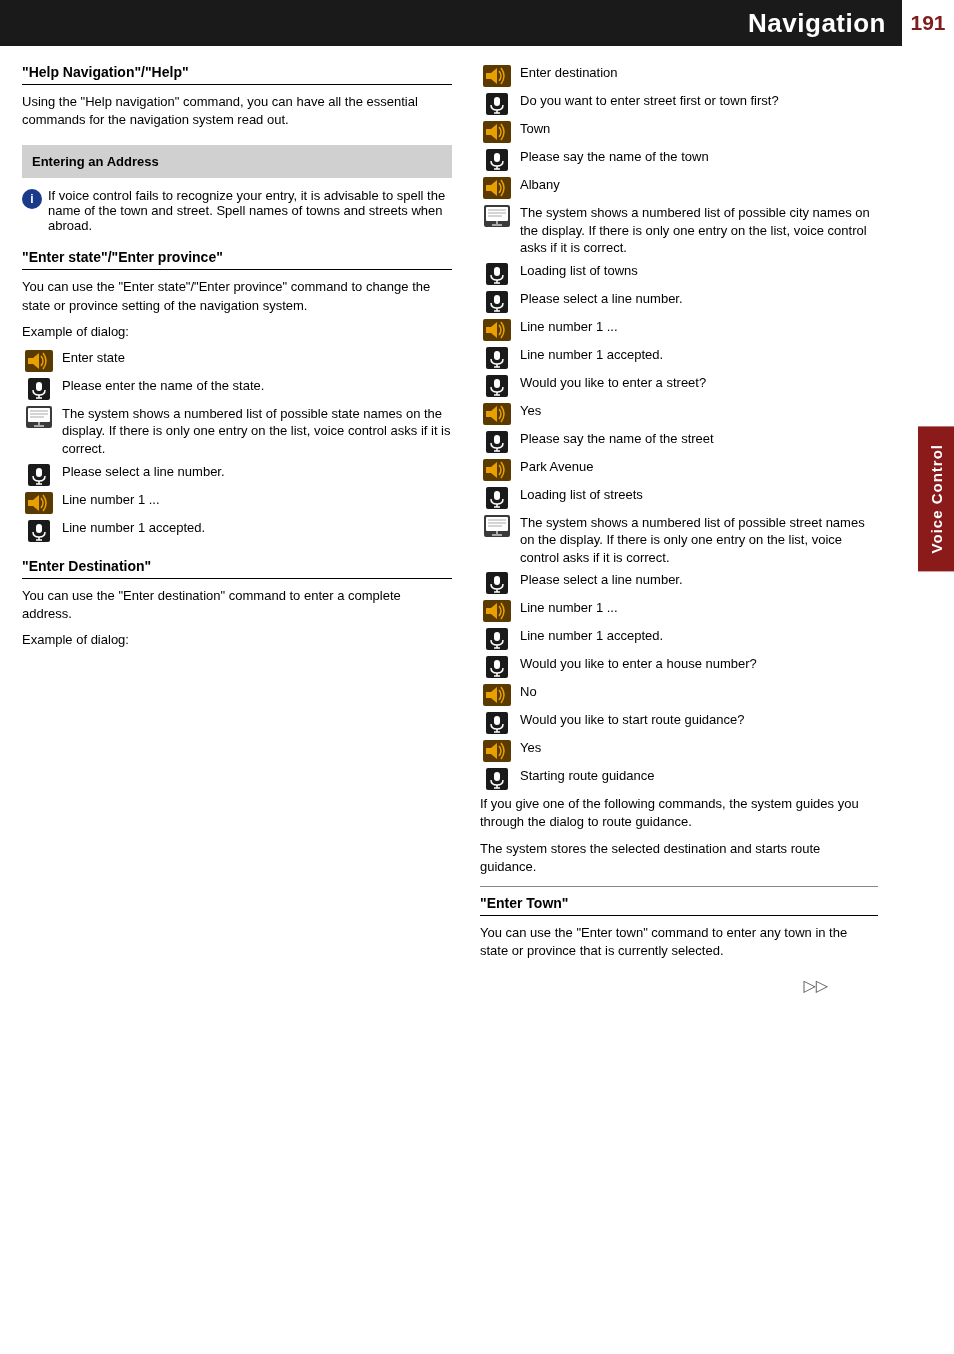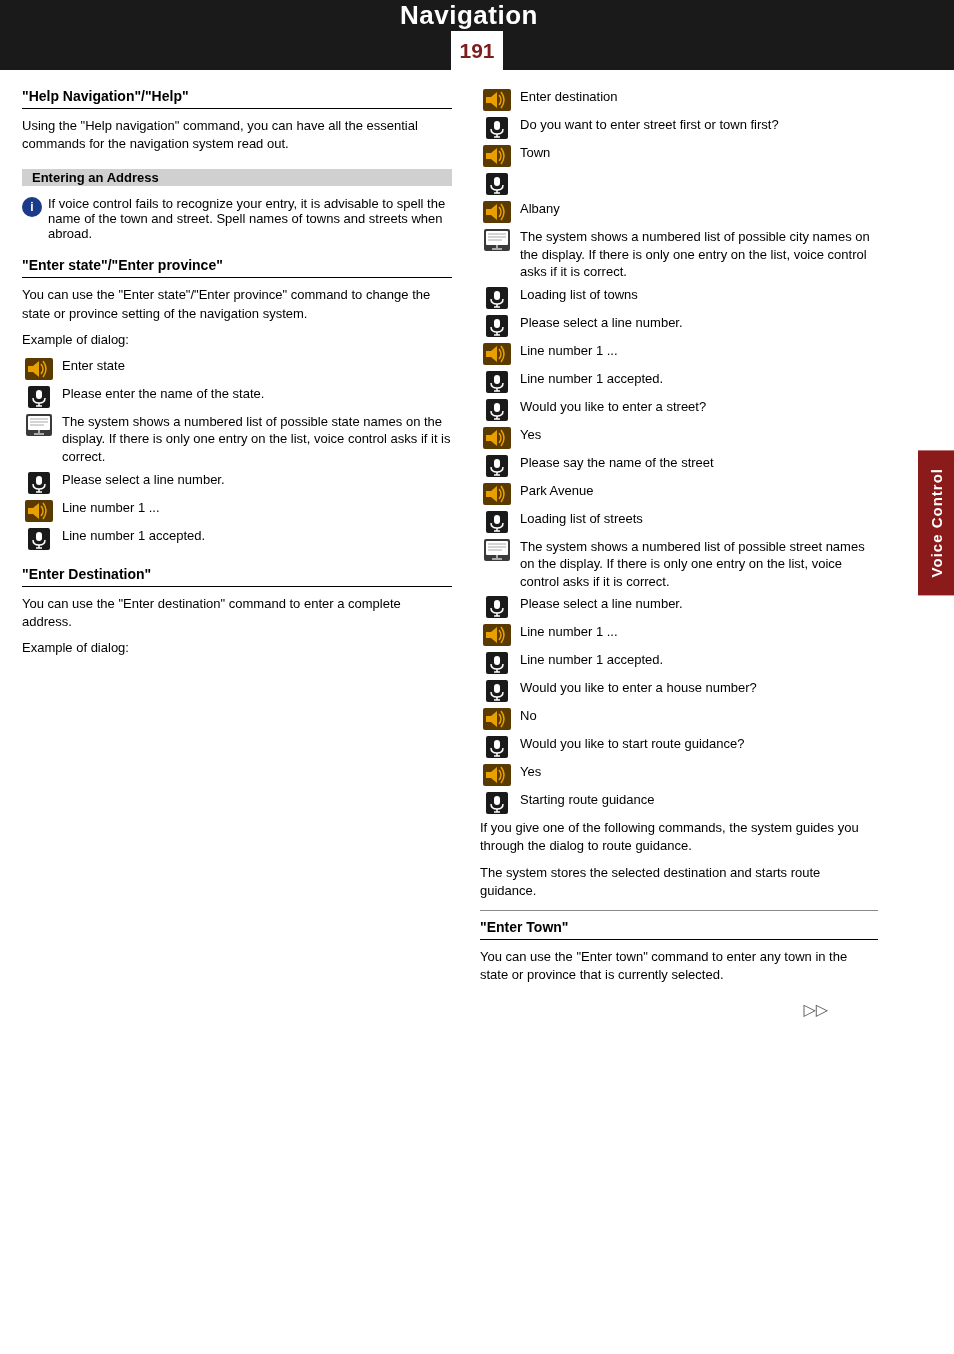--- a/index.html
+++ b/index.html
@@ -11,23 +11,22 @@
       min-height: 1354px;
       color: #000;
     }
 
     
     .header {
       display: flex;
       justify-content: flex-end;
       align-items: center;
       background: #1a1a1a;
-      height: 70px;
+      height: 46px;
       padding-right: 0;
-      flex-direction: column;
     }
     .header-title {
       color: #fff;
       font-size: 26px;
       font-weight: bold;
       padding-right: 16px;
       letter-spacing: 0.5px;
     }
     .header-page {
       background: #fff;
@@ -80,21 +79,21 @@
     .section-heading {
       font-size: 14px;
       font-weight: bold;
       border-bottom: 1px solid #000;
       padding-bottom: 4px;
       margin-bottom: 8px;
     }
 
     .section-heading-box {
       background: #d0d0d0;
-      padding: 1px 10px;
+      padding: 9px 10px;
       font-size: 13px;
       font-weight: bold;
       margin-bottom: 10px;
       display: inline-block;
       width: 100%;
     }
 
     p { margin-bottom: 8px; line-height: 1.4; }
 
     
@@ -342,20 +341,21 @@
                 <svg width="22" height="22" viewBox="0 0 22 22" xmlns="http://www.w3.org/2000/svg">
     <rect width="22" height="22" fill="#1a1a1a" rx="2"></rect>
 
     <rect x="8" y="4" width="6" height="9" rx="3" fill="#fff"></rect>
 
     <path d="M5,12 Q5,17 11,17 Q17,17 17,12" stroke="#fff" stroke-width="1.5" fill="none"></path>
     <line x1="11" y1="17" x2="11" y2="20" stroke="#fff" stroke-width="1.5"></line>
     <line x1="8" y1="20" x2="14" y2="20" stroke="#fff" stroke-width="1.5"></line>
   </svg>
               </div>
+              <span class="dialog-text">Please say the name of the town</span>
             </div>
             <div class="dialog-item">
               <div class="icon-wrap">
                 <svg width="28" height="22" viewBox="0 0 28 22" xmlns="http://www.w3.org/2000/svg">
     <rect width="28" height="22" fill="#5a3a00" rx="2"></rect>
 
     <rect x="3" y="8" width="5" height="6" fill="#e8a000"></rect>
     <polygon points="8,8 14,3 14,19 8,14" fill="#e8a000"></polygon>
 
     <path d="M16,6 Q20,11 16,16" stroke="#e8a000" stroke-width="1.5" fill="none"></path>

